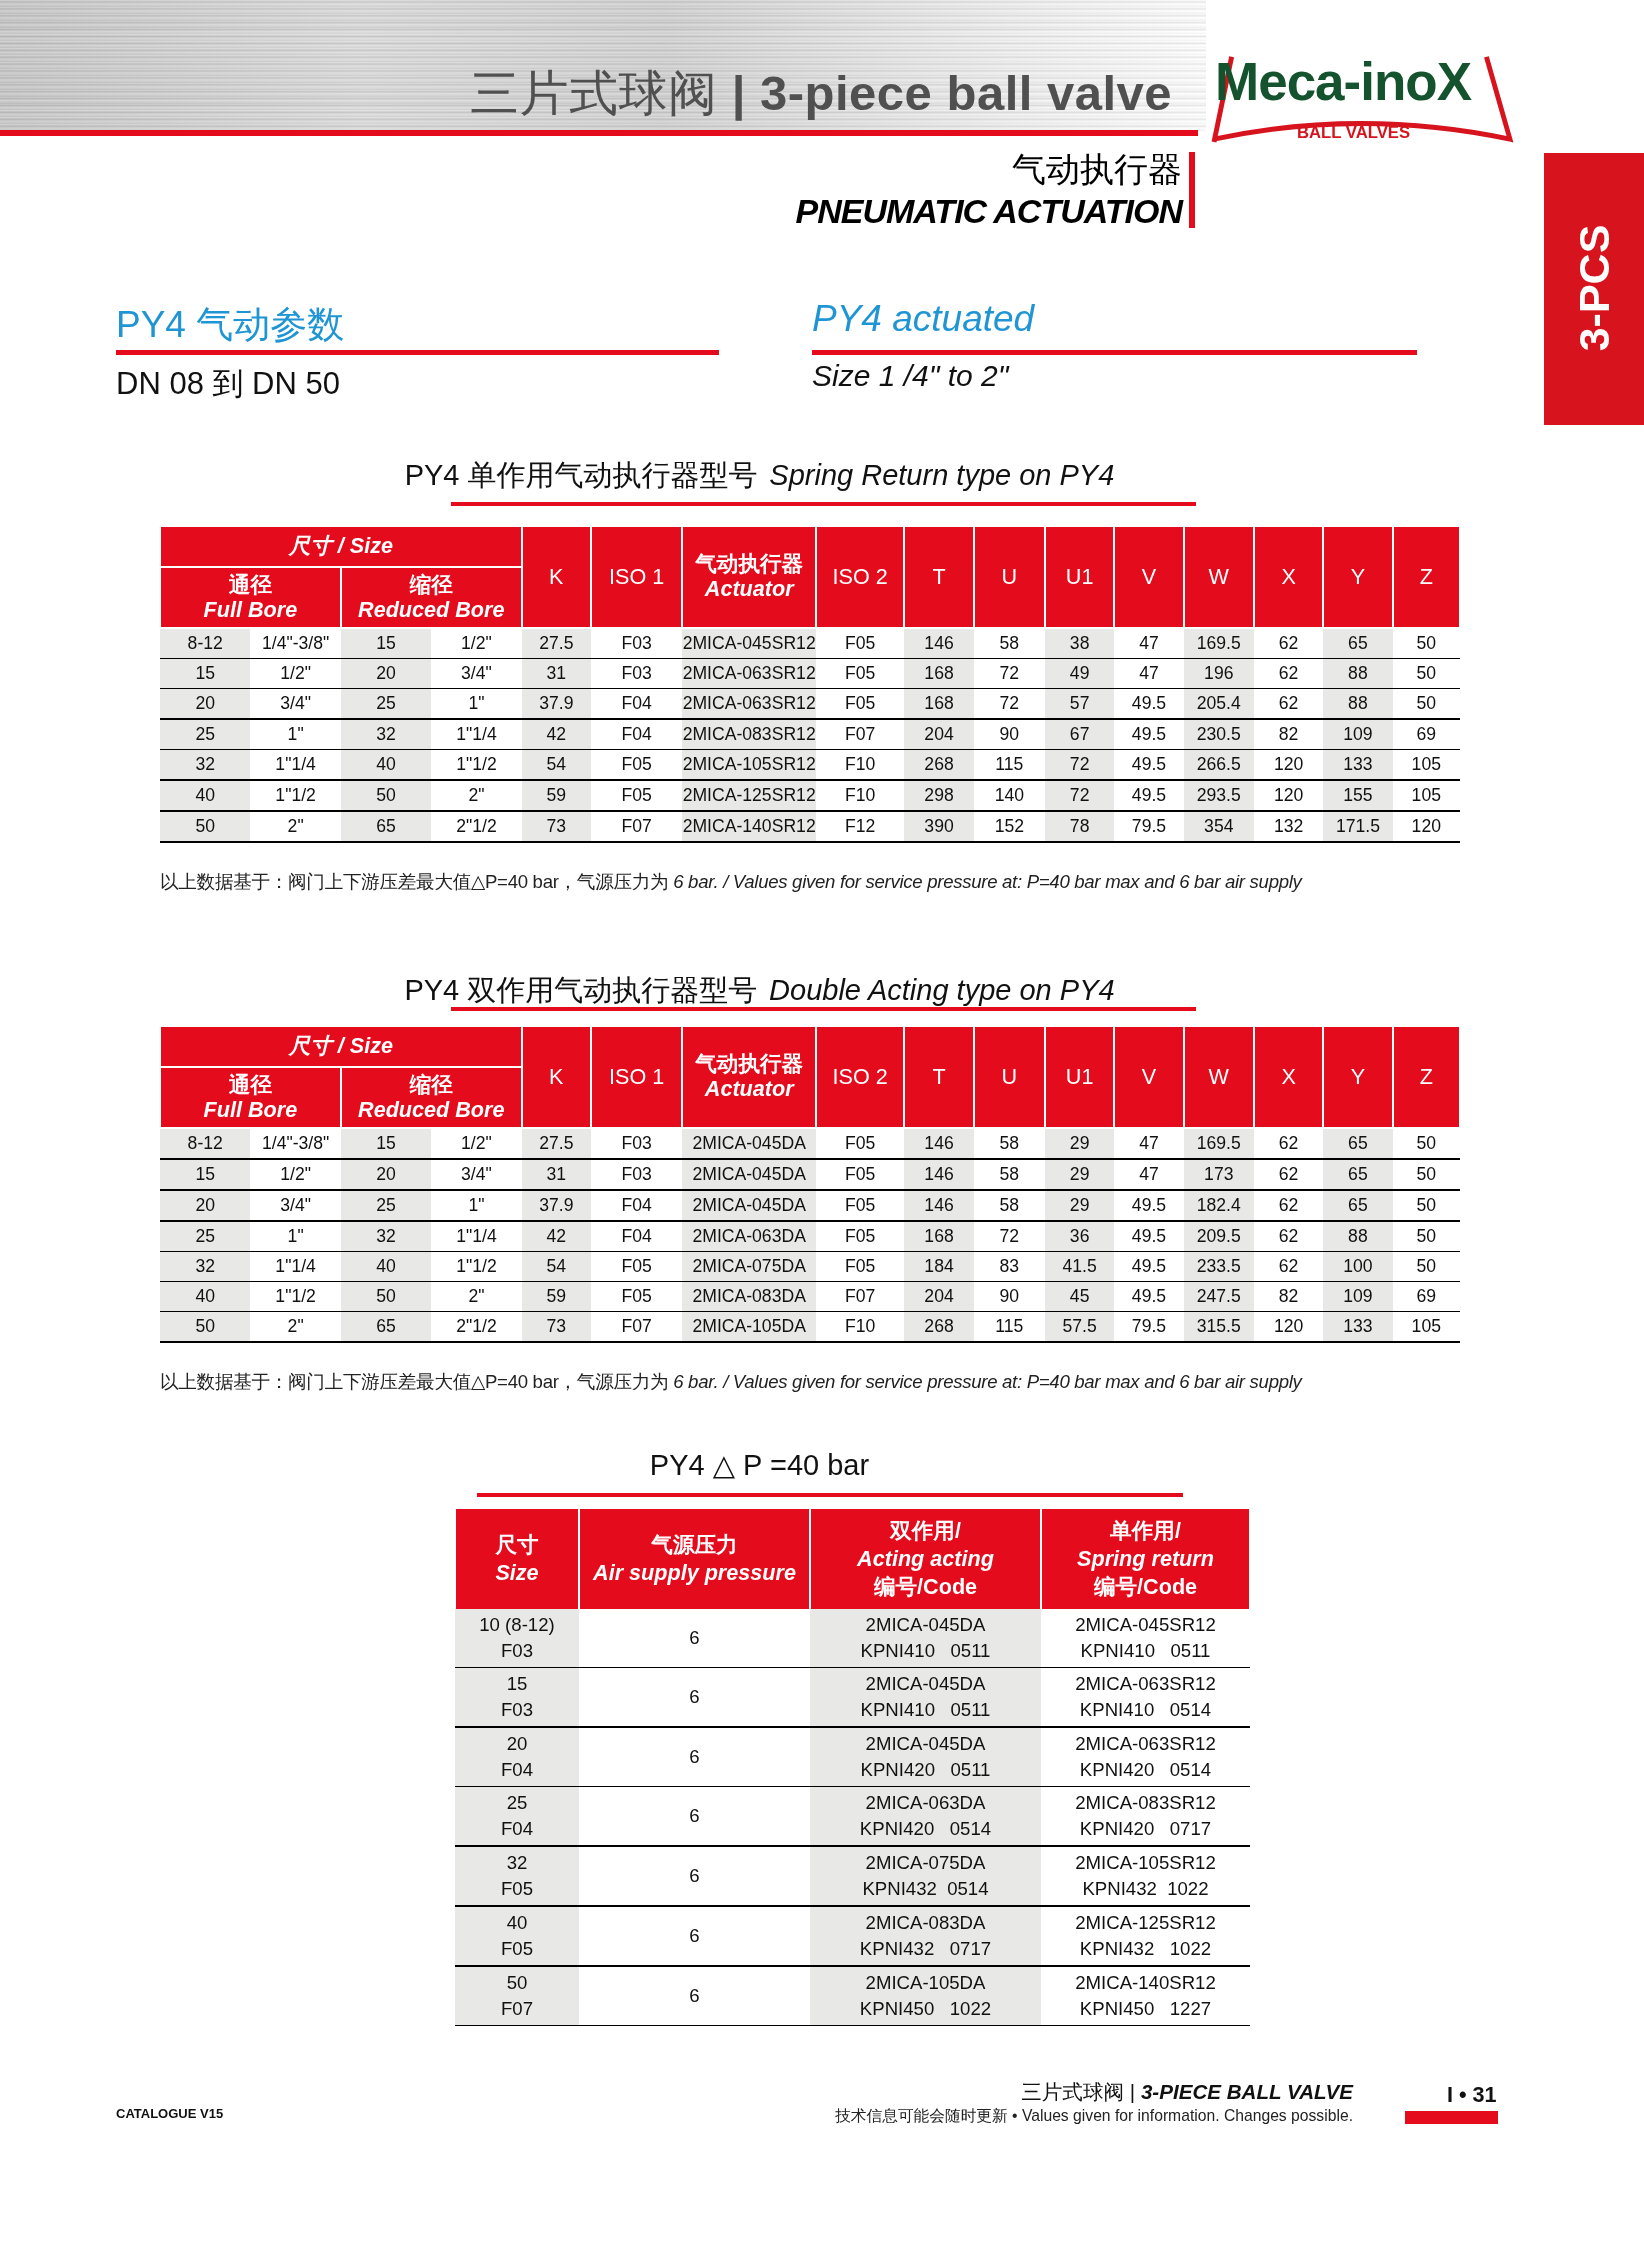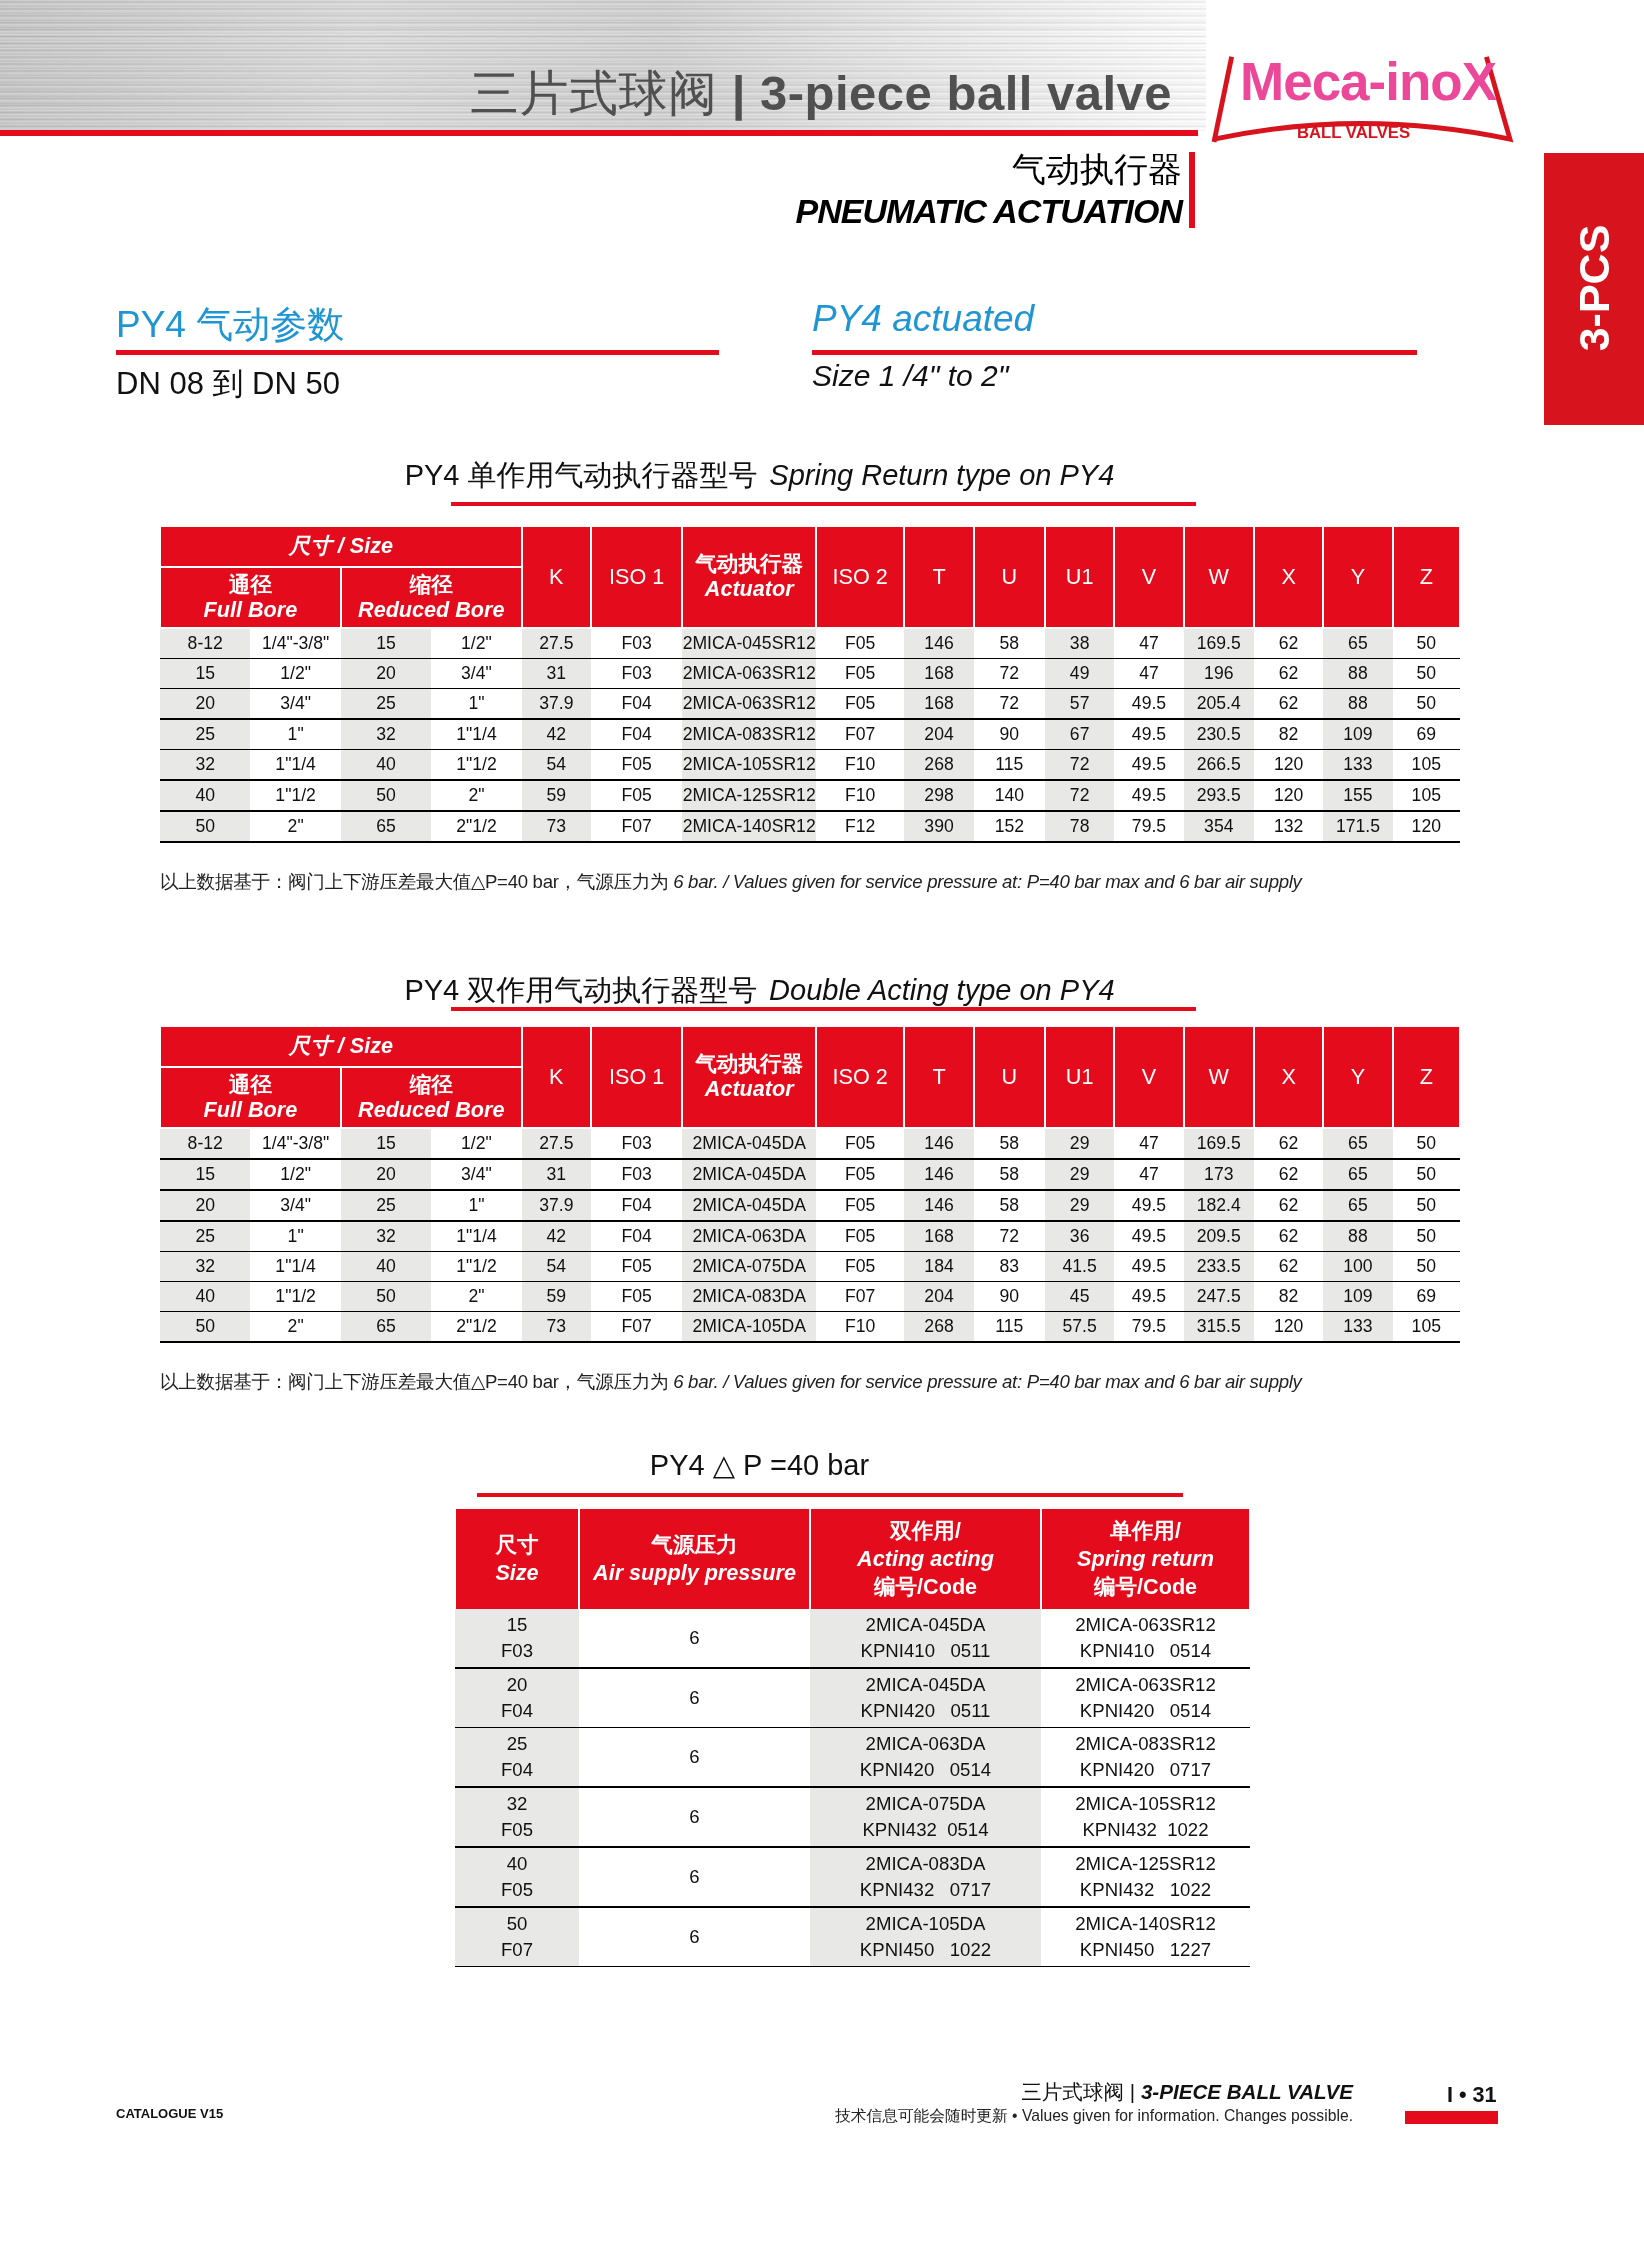--- a/index.html
+++ b/index.html
@@ -7,21 +7,21 @@
   .abs{position:absolute;}
   
   .metal{left:0;top:0;width:1206px;height:131px;
     background:
       repeating-linear-gradient(180deg, rgba(255,255,255,0.35) 0px, rgba(160,160,160,0.25) 2px, rgba(255,255,255,0.3) 3.9px, rgba(190,190,190,0.2) 6.9px),
       linear-gradient(90deg,#bdbdbd 0%,#d4d4d4 30%,#c9c9c9 55%,#e6e6e6 78%,#ffffff 100%);}
   .redline-top{left:0;top:130px;width:1198px;height:5.9px;background:#e30b1c;}
   .main-title{left:470px;top:61px;font-size:49px;color:#505050;font-weight:bold;letter-spacing:0.5px;white-space:nowrap;}
   .main-title .cn{font-weight:normal;}
   .logo{left:1204px;top:49px;width:314px;height:98px;}
-  .logo-word{left:1215px;top:51px;font-size:53px;color:#ec4899;font-weight:bold;font-style:normal;letter-spacing:-1px;white-space:nowrap;margin-left:25px;}
+  .logo-word{left:1215px;top:51px;font-size:53px;color:#14532d;font-weight:bold;font-style:normal;letter-spacing:-1px;white-space:nowrap;}
   .logo-sub{left:1297px;top:123px;font-size:16.7px;color:#d7141d;font-weight:bold;white-space:nowrap;}
   .sub-cn{right:463px;top:147px;font-size:34px;color:#000;white-space:nowrap;}
   .sub-en{right:463px;top:192px;font-size:34px;color:#000000;font-weight:bold;font-style:italic;white-space:nowrap;letter-spacing:-1px;}
   .sub-bar{left:1189px;top:152px;width:5.9px;height:76px;background:#e30b1c;}
   .side-tab{left:1544px;top:153px;width:101px;height:272px;background:#d7141d;}
   .side-tab span{position:absolute;left:50px;top:135px;transform:translate(-50%,-50%) rotate(-90deg);color:#fff;font-weight:bold;font-size:43px;white-space:nowrap;}
   
   .sec-cn{left:116px;top:300px;font-size:37px;color:#1f95d3;white-space:nowrap;}
   .sec-en{left:812px;top:298px;font-size:37px;color:#1f95d3;font-style:italic;white-space:nowrap;}
   .sec-line1{left:116px;top:350px;width:603px;height:4.9px;background:#e30b1c;}
@@ -453,20 +453,26 @@
     </colgroup>
   <thead>
     <tr>
       <th><span>尺寸</span><br><span class="it">Size</span></th>
       <th><span>气源压力</span><br><span class="it">Air supply pressure</span></th>
       <th><span>双作用/</span><br><span class="it">Acting acting</span><br><span>编号/Code</span></th>
       <th><span>单作用/</span><br><span class="it">Spring return</span><br><span>编号/Code</span></th>
     </tr>
   </thead>
   <tbody>
+      <tr>
+        <td class="g"><span>10 (8-12)</span><br><span>F03</span></td>
+        <td>6</td>
+        <td class="g" style="white-space:pre"><span>2MICA-045DA</span><br><span>KPNI410   0511</span></td>
+        <td style="white-space:pre"><span>2MICA-045SR12</span><br><span>KPNI410   0511</span></td>
+      </tr>
       <tr class="thick">
         <td class="g"><span>15</span><br><span>F03</span></td>
         <td>6</td>
         <td class="g" style="white-space:pre"><span>2MICA-045DA</span><br><span>KPNI410   0511</span></td>
         <td style="white-space:pre"><span>2MICA-063SR12</span><br><span>KPNI410   0514</span></td>
       </tr>
       <tr>
         <td class="g"><span>20</span><br><span>F04</span></td>
         <td>6</td>
         <td class="g" style="white-space:pre"><span>2MICA-045DA</span><br><span>KPNI420   0511</span></td>

